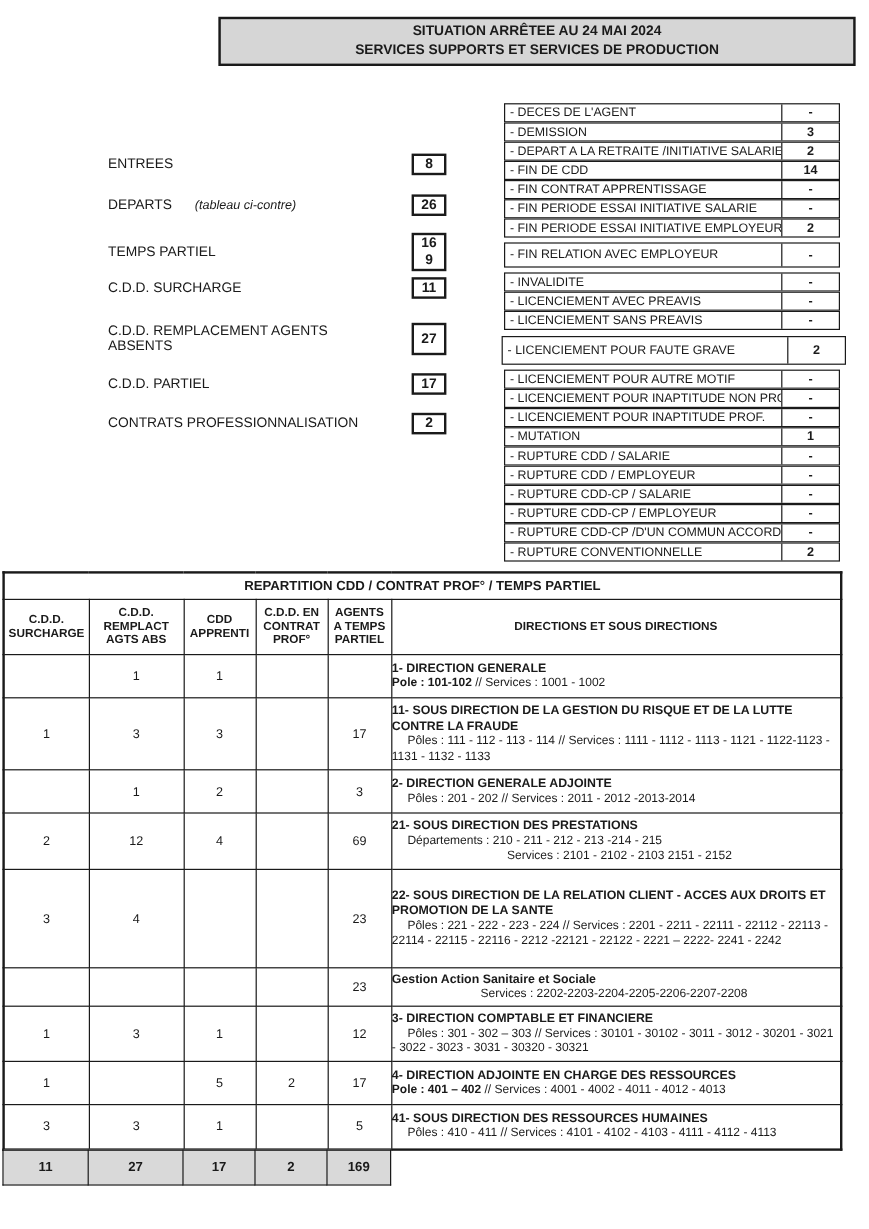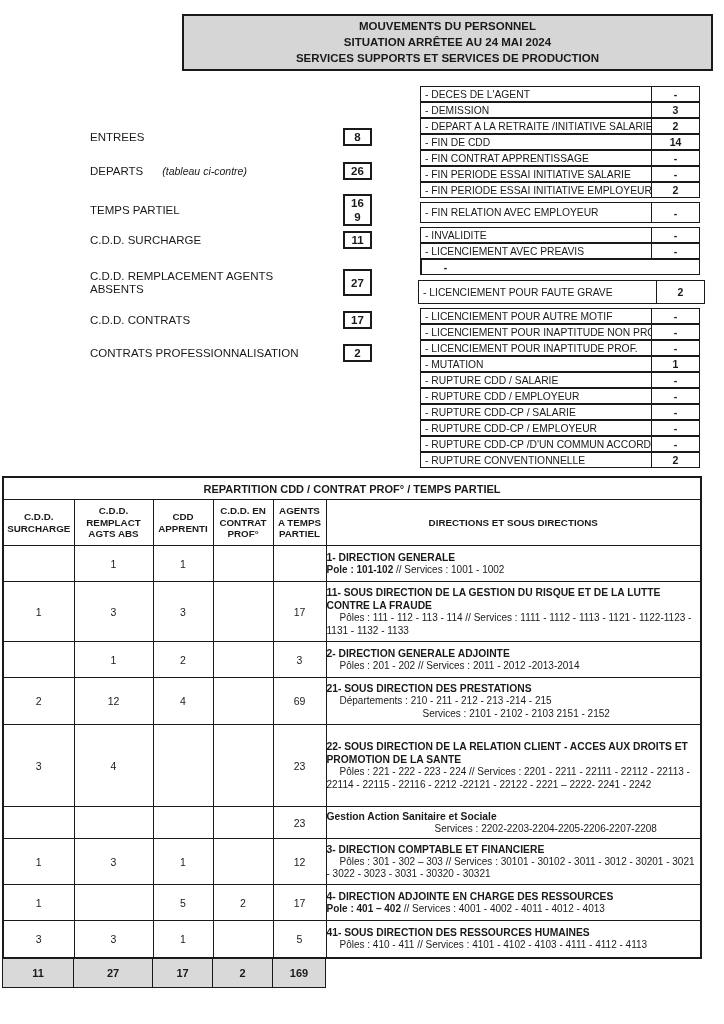--- a/index.html
+++ b/index.html
@@ -47,37 +47,36 @@
   .rep-title-row th{height:21px;font-size:11px;font-weight:bold;text-align:center;background:#fff;}
   .head-row th{
     height:45px;font-size:9.8px;font-weight:bold;text-align:center;vertical-align:middle;
     line-height:11.5px;padding:0 2px;
   }
   .num-cell{text-align:center;vertical-align:middle;font-size:10.5px;}
   .dir-cell{vertical-align:middle;padding:3px 5px;font-size:10px;line-height:12.5px;}
   .dir-title{font-weight:bold;font-size:10.3px;line-height:13px;}
   .dir-line{}
   .ind1{text-indent:13px;}
-  .ind2{padding-left:74px;margin-left:34px;}
+  .ind2{padding-left:74px;}
   .ind3{padding-left:96px;}
   .b{font-weight:bold;}
   .totals-table{margin-top:-1px;}
   .total-cell{
     border:1.5px solid var(--ink,#1a1a1a);background:var(--gray2,#d9d9d9);
     font-weight:bold;font-size:11px;text-align:center;height:26px;vertical-align:middle;
   }
   .total-empty{border:none;background:transparent;}
 </style>
 </head>
 <body>
 
 <div class="page">
 
   <div class="title-box">
-    <div>MOUVEMENTS DU PERSONNEL</div>
     <div>SITUATION ARRÊTEE AU 24 MAI 2024</div>
     <div>SERVICES SUPPORTS ET SERVICES DE PRODUCTION</div>
   </div>
 
   <div id="summary">
       <div class="sum-item" style="top: 128px; gap: 15px;">
         <div class="sum-label"><span>ENTREES</span></div>
         <div class="sum-box" style="min-height: 18px;">
           <div>8</div>
         </div>
@@ -101,21 +100,21 @@
           <div>11</div>
         </div>
       </div>
       <div class="sum-item" style="top: 269px; gap: 19px;">
         <div class="sum-label"><span>C.D.D. REMPLACEMENT AGENTS ABSENTS</span></div>
         <div class="sum-box" style="min-height: 27px;">
           <div>27</div>
         </div>
       </div>
       <div class="sum-item" style="top: 311px;">
-        <div class="sum-label"><span>C.D.D. CONTRATS</span></div>
+        <div class="sum-label"><span>C.D.D. PARTIEL</span></div>
         <div class="sum-box" style="min-height: 18px;">
           <div>17</div>
         </div>
       </div>
       <div class="sum-item" style="top: 344px;">
         <div class="sum-label"><span>CONTRATS PROFESSIONNALISATION</span></div>
         <div class="sum-box" style="min-height: 18px;">
           <div>2</div>
         </div>
       </div>
@@ -156,20 +155,21 @@
       </div>
       <div class="dep-row gap4">
         <span class="dep-label">- INVALIDITE</span>
         <span class="dep-val">-</span>
       </div>
       <div class="dep-row">
         <span class="dep-label">- LICENCIEMENT AVEC PREAVIS</span>
         <span class="dep-val">-</span>
       </div>
       <div class="dep-row">
+        <span class="dep-label">- LICENCIEMENT SANS PREAVIS</span>
         <span class="dep-val">-</span>
       </div>
       <div class="dep-row gap5 tall2 wide">
         <span class="dep-label">- LICENCIEMENT POUR FAUTE GRAVE</span>
         <span class="dep-val">2</span>
       </div>
       <div class="dep-row gap4">
         <span class="dep-label">- LICENCIEMENT POUR AUTRE MOTIF</span>
         <span class="dep-val">-</span>
       </div>

